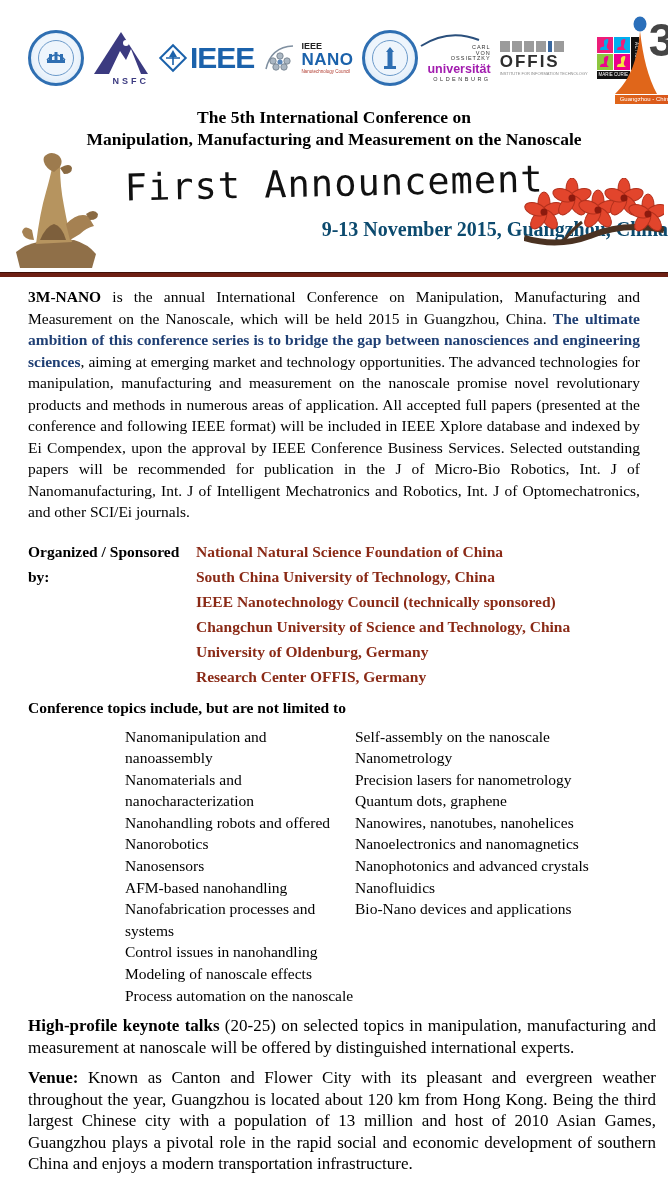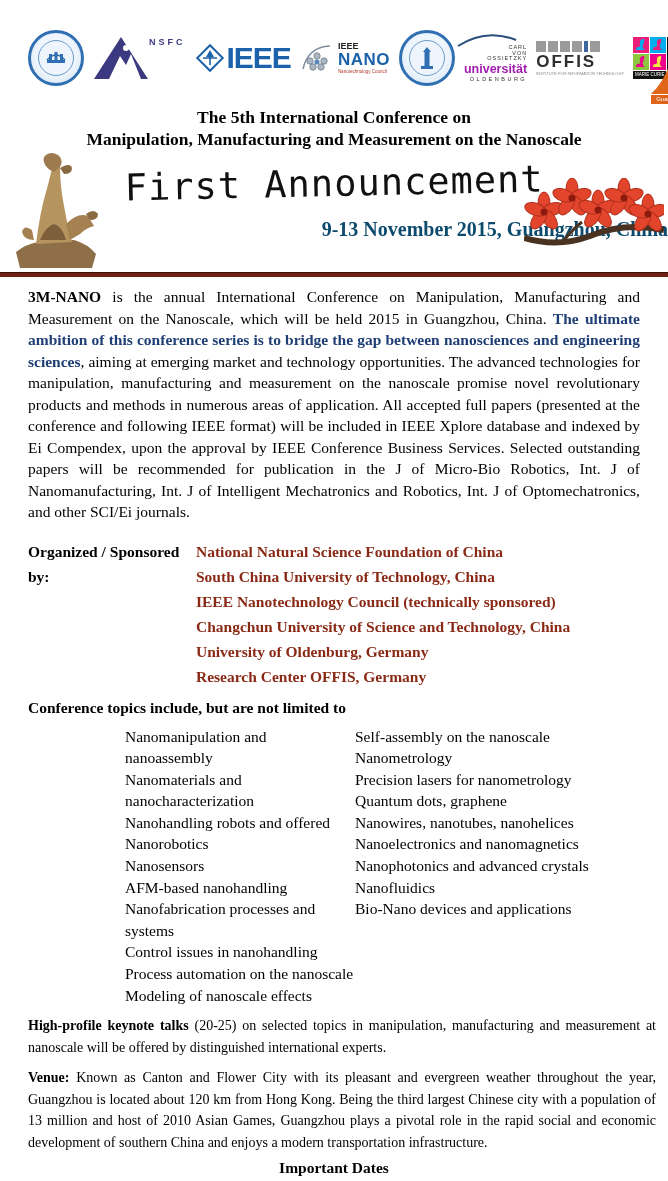--- a/index.html
+++ b/index.html
@@ -6,21 +6,21 @@
   html, body { width: 668px; }
   body { background: #fff; font-family: "Liberation Serif", serif; color: #000; }
   .page { position: relative; width: 668px; height: 1181px; overflow: hidden; background: #fff; }
 
   
   .logos { display: flex; align-items: center; justify-content: space-between; padding: 14px 12px 0 28px; height: 102px; }
   .cluster { display: flex; align-items: center; gap: 9px; }
   .seal { width: 56px; height: 56px; border-radius: 50%; border: 3px solid #2f6fb2;
           background: radial-gradient(circle at 50% 45%, #eef5fc 55%, #cfe3f4); display: flex; align-items: center; justify-content: center; flex: none; }
   .seal-core { width: 36px; height: 36px; border-radius: 50%; border: 1px solid #6b9aca; display: flex; align-items: center; justify-content: center; }
-  .nsfc { display: flex; flex-direction: row; align-items: flex-start; flex: none; }
+  .nsfc { display: flex; flex-direction: column; align-items: flex-end; flex: none; }
   .nsfc-tri { width: 56px; height: 44px; display: block; }
   .nsfc-label { font-family: "Liberation Sans", sans-serif; font-weight: bold; font-size: 9px; letter-spacing: 3px; color: #3b3a80; margin-top: 1px; }
   .ieee { display: flex; align-items: center; gap: 2px; flex: none; }
   .ieee-text { font-family: "Liberation Sans", sans-serif; font-weight: bold; font-size: 30px; color: #1b62ab; letter-spacing: -1px; }
   .ieeenano { display: flex; align-items: center; gap: 2px; flex: none; }
   .inn-stack { display: flex; flex-direction: column; line-height: 1; font-family: "Liberation Sans", sans-serif; }
   .inn-ieee { font-weight: bold; font-size: 9px; color: #222; }
   .inn-nano { font-weight: bold; font-size: 17px; color: #1b62ab; letter-spacing: .5px; }
   .inn-sub { font-size: 4.5px; color: #b03a2e; margin-top: 2px; }
   .oldb { position: relative; display: flex; flex-direction: column; align-items: flex-end; font-family: "Liberation Sans", sans-serif; line-height: 1.05; padding-top: 12px; flex: none; }
@@ -61,21 +61,21 @@
   .intro { margin: 9px 28px 12px 28px; font-size: 15.5px; line-height: 21.5px; text-align: justify; }
   .intro b.lead { font-weight: bold; }
   .blue { color: #1f3f74; font-weight: bold; }
   .sponsors { display: flex; margin: 16px 28px 0 28px; font-size: 15.5px; }
   .sp-label { width: 168px; font-weight: bold; flex: none; line-height: 25px; }
   .sp-list { font-weight: bold; color: #8a2a16; line-height: 25px; }
   .topics-head { margin: 10px 28px 0 28px; font-weight: bold; font-size: 15.5px; }
   .topics { display: flex; margin: 9px 0 0 125px; font-size: 15.5px; }
   .t-col { list-style: none; line-height: 21.6px; }
   .t-col.left { width: 230px; }
-  .keynote, .venue { margin: 9px 12px 0 28px; font-size: 14px; line-height: 21.5px; text-align: justify; }
+  .keynote, .venue { margin: 9px 12px 0 28px; font-size: 17px; line-height: 21.5px; text-align: justify; }
 
   
   .dates { position: relative; margin-top: 6px; height: 158px; }
   .dates-head { text-align: center; font-weight: bold; font-size: 15.5px; }
 </style>
 </head>
 <body>
 
 <div class="page">
 
@@ -283,22 +283,22 @@
   <div class="topics">
     <ul class="t-col left">
       <li>Nanomanipulation and nanoassembly</li>
       <li>Nanomaterials and nanocharacterization</li>
       <li>Nanohandling robots and offered</li>
       <li>Nanorobotics</li>
       <li>Nanosensors</li>
       <li>AFM-based nanohandling</li>
       <li>Nanofabrication processes and systems</li>
       <li>Control issues in nanohandling</li>
+      <li>Modeling of nanoscale effects</li>
       <li>Process automation on the nanoscale</li>
-      <li>Modeling of nanoscale effects</li>
     </ul>
     <ul class="t-col">
       <li>Self-assembly on the nanoscale</li>
       <li>Nanometrology</li>
       <li>Precision lasers for nanometrology</li>
       <li>Quantum dots, graphene</li>
       <li>Nanowires, nanotubes, nanohelices</li>
       <li>Nanoelectronics and nanomagnetics</li>
       <li>Nanophotonics and advanced crystals</li>
       <li>Nanofluidics</li>

